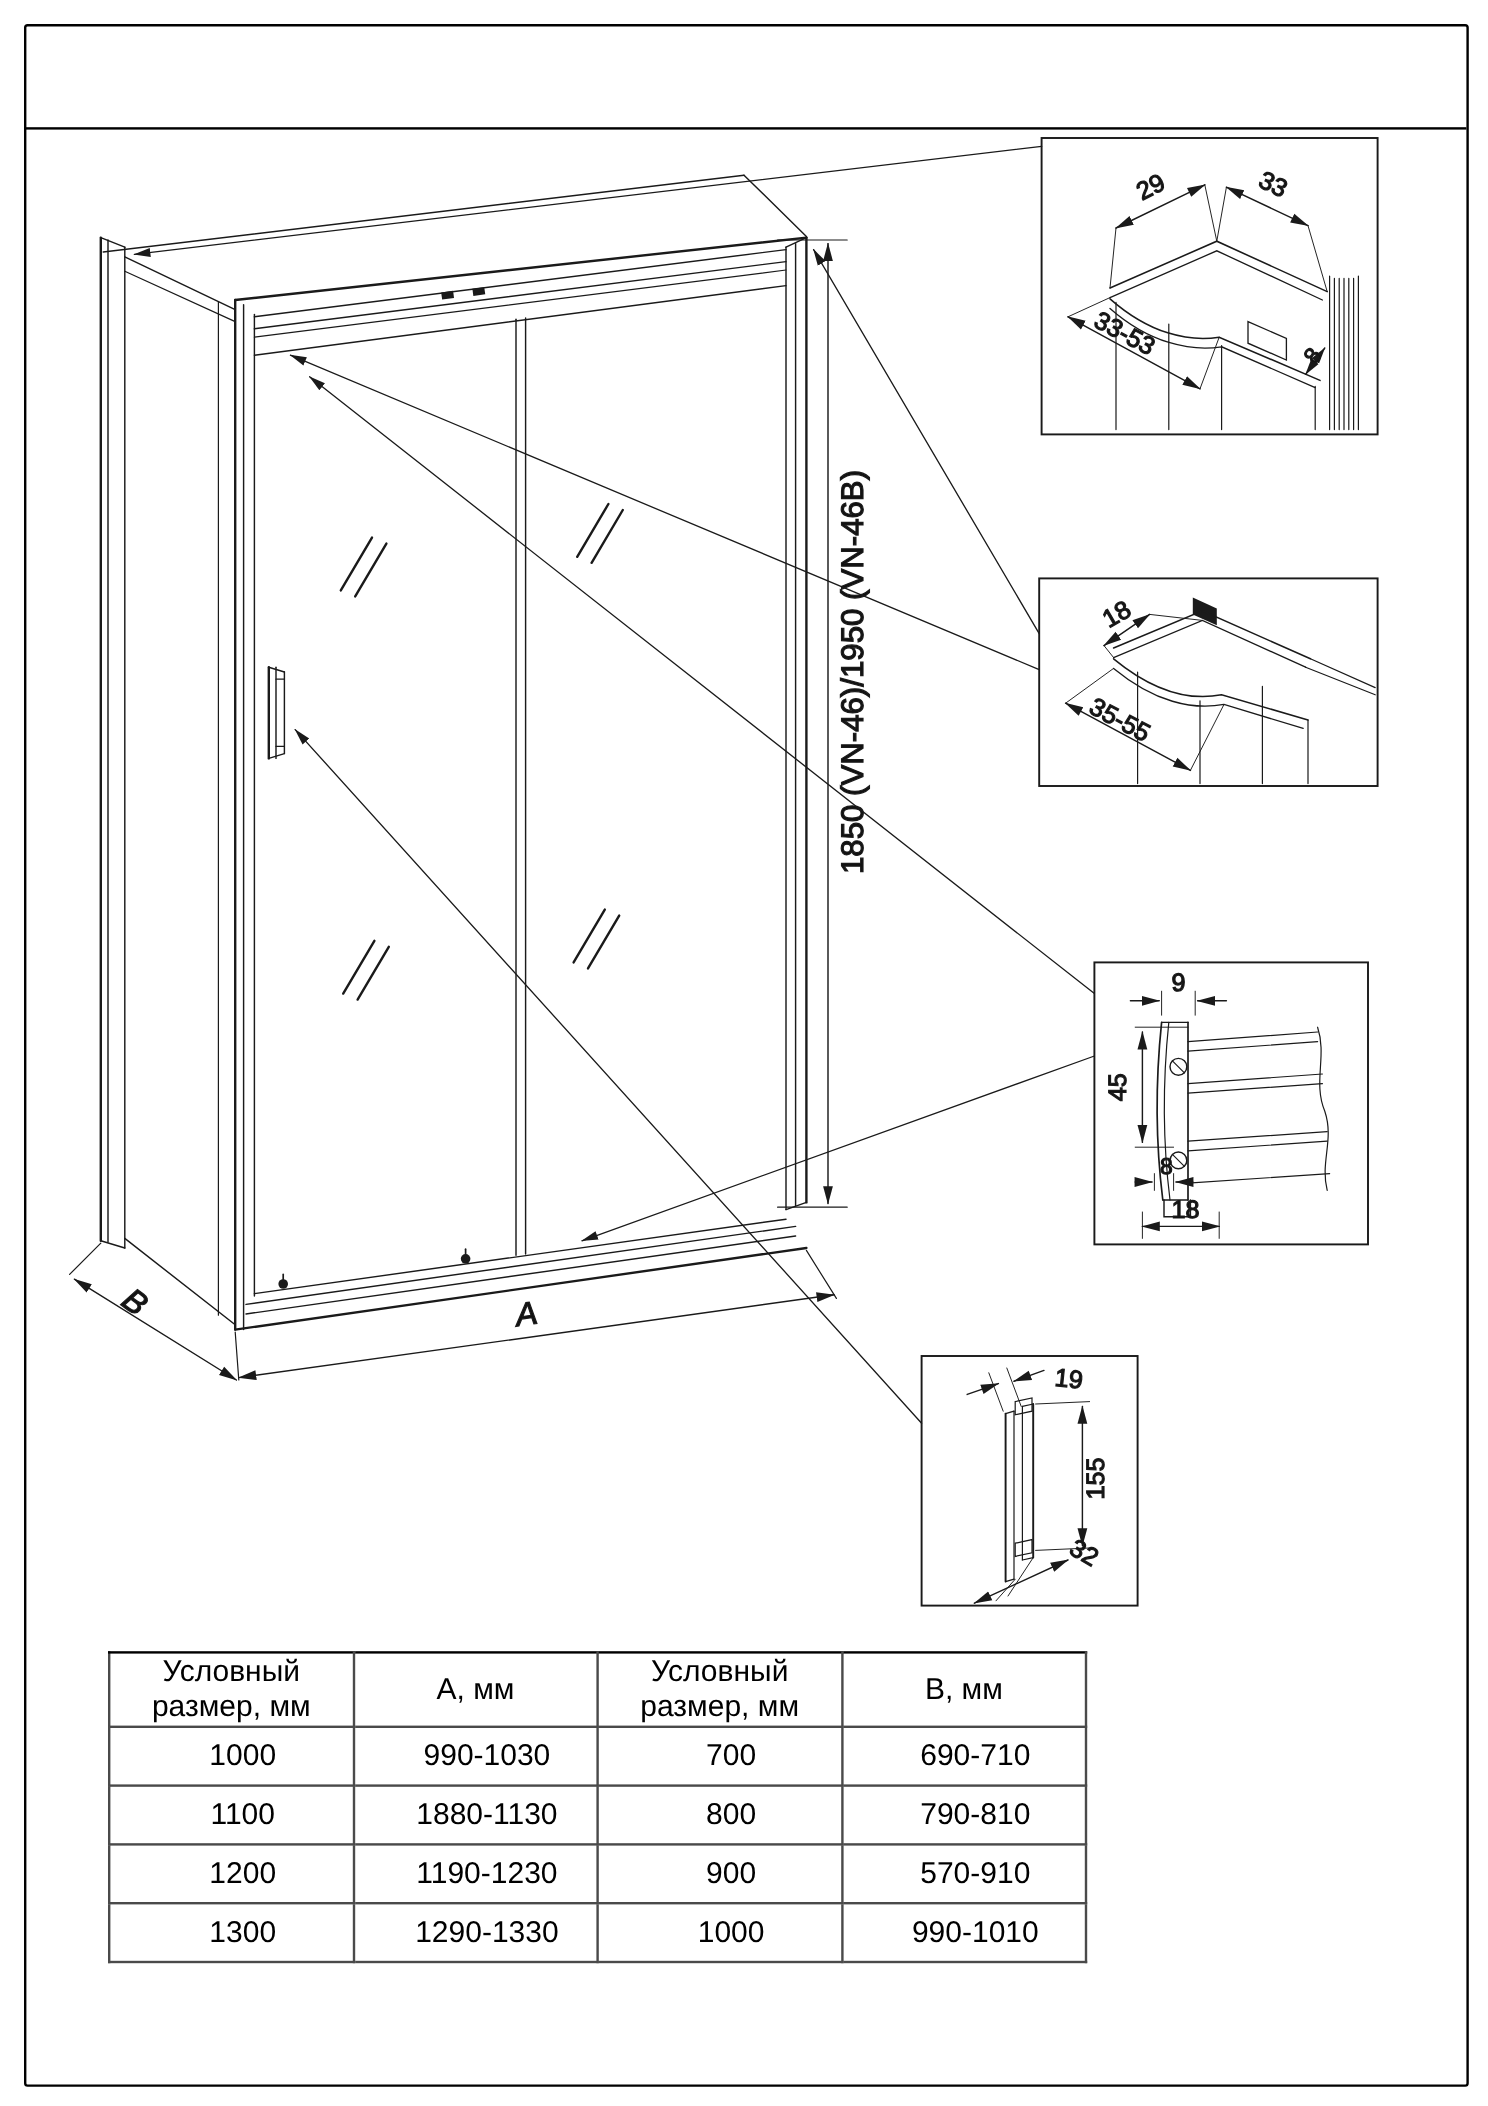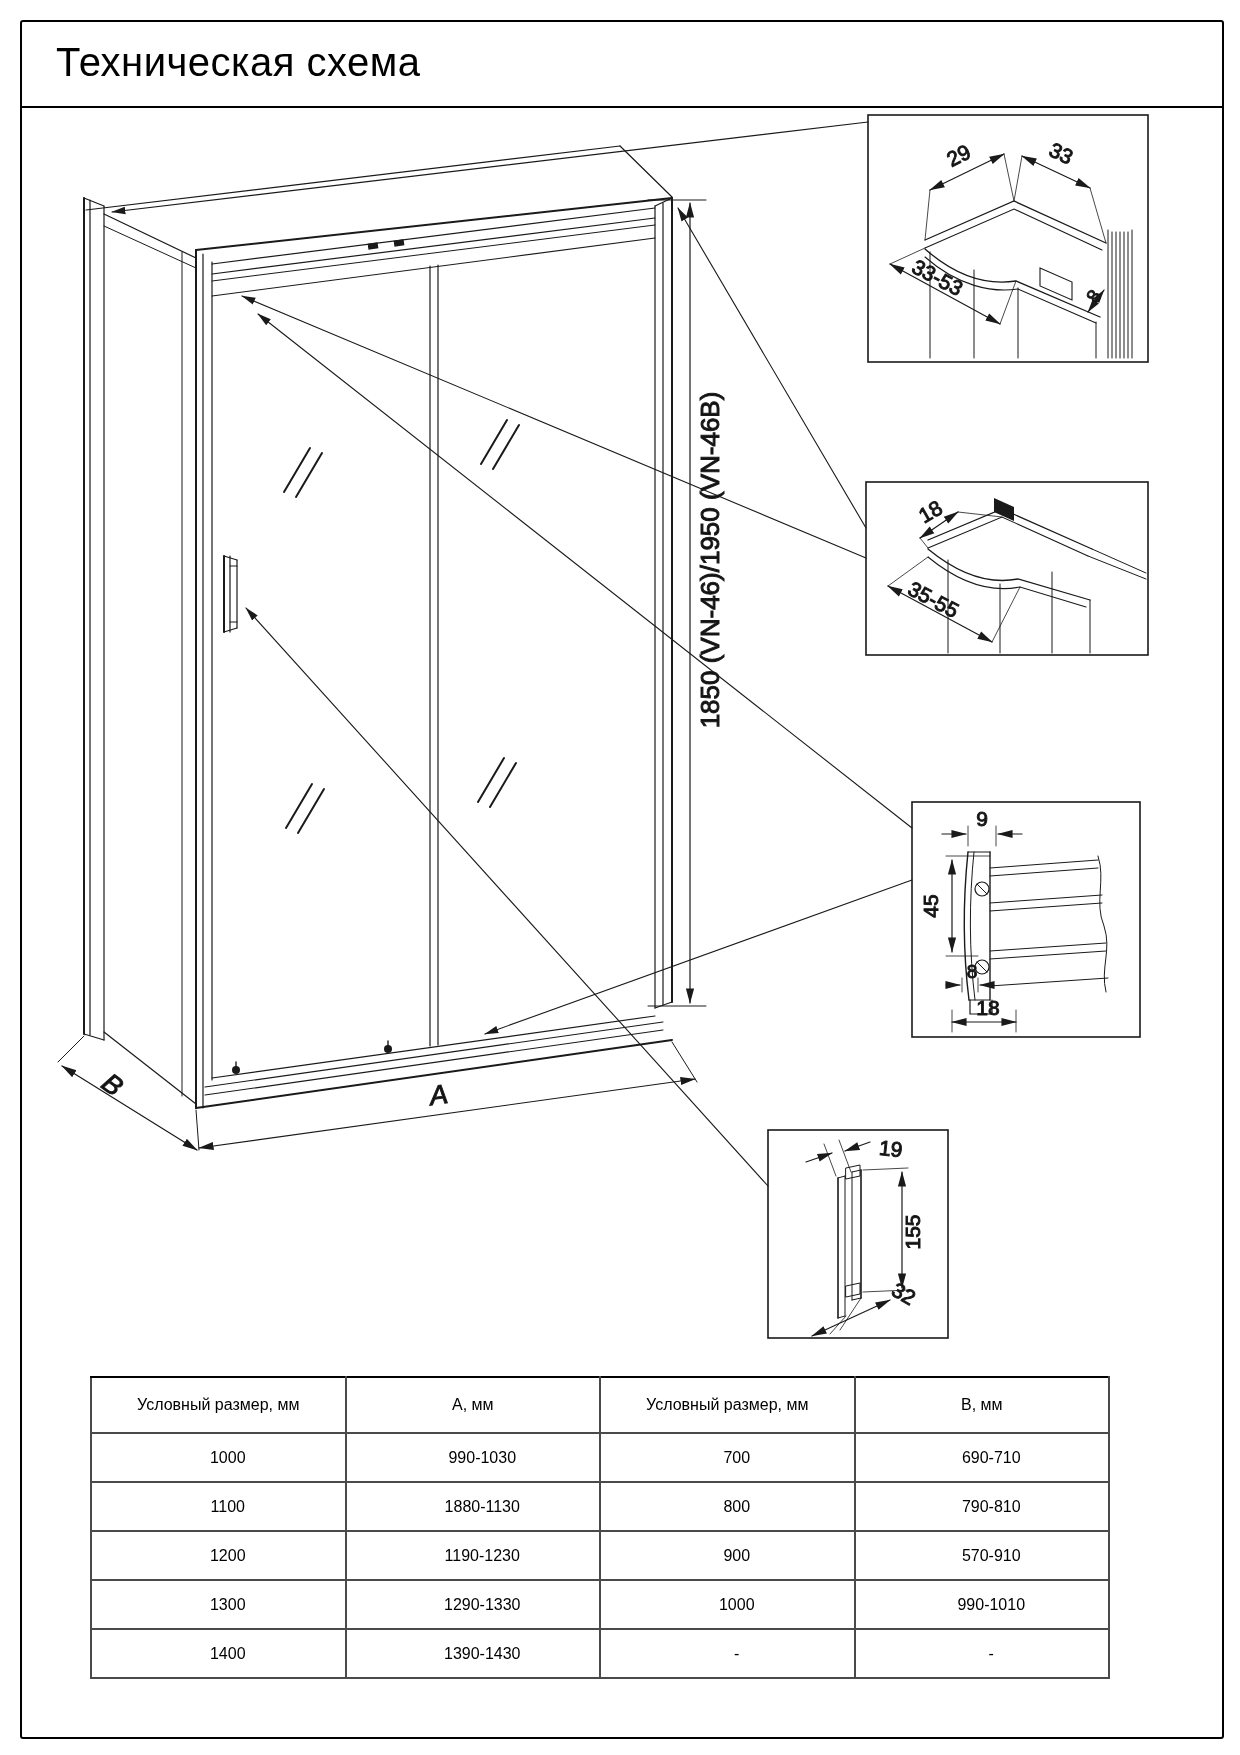--- a/index.html
+++ b/index.html
@@ -10,33 +10,32 @@
   .title{position:absolute;left:56px;top:40px;font-size:40px;letter-spacing:.5px;}
   .model{position:absolute;right:148px;top:40px;font-size:40px;letter-spacing:.5px;}
   .header-rule{position:absolute;left:20px;top:106px;width:1202px;height:0;
                border-top:2px solid #000;}
   svg.drawing{position:absolute;left:0;top:0;}
   svg.drawing text{font-family:"Liberation Sans", sans-serif;fill:#111;}
   .dimnum{font-size:21px;}
   .dimnum-s{font-size:19px;}
   .heightlab{font-size:26px;}
   .axislab{font-size:27px;font-style:italic;}
-  table.sizes{position:absolute;left:90px;top:1376px;width:1020px;
+  table.sizes{position:absolute;left:90px;top:1376px;width:816px;
               border-collapse:collapse;table-layout:fixed;
-              font-size:16px;text-align:center;border:2px solid #000;}
+              font-size:25px;text-align:center;border:2px solid #000;}
   table.sizes th{font-weight:normal;height:52px;border:2px solid #4a4a4a;}
   table.sizes td{height:45px;border:2px solid #4a4a4a;padding-left:20px;}
   table.sizes tr:first-child th{border-top:2px solid #000;}
 </style>
 </head>
 <body>
 
 <div class="page">
   <div class="frame"></div>
-  <div class="title">Техническая схема</div>
   <div class="header-rule"></div>
 
   <svg class="drawing" width="1240" height="1755" viewBox="0 0 1240 1755" stroke="#1a1a1a" fill="none" stroke-linecap="round">
     <defs>
       <marker id="arw" viewBox="0 0 12 8" refX="11.4" refY="4" markerWidth="13" markerHeight="8.5" orient="auto-start-reverse">
         <path d="M0,0.8 L12,4 L0,7.2 Z" fill="#1a1a1a" stroke="none"></path>
       </marker>
     </defs>
 
     <g>
@@ -262,21 +261,15 @@
           <td>1190-1230</td>
           <td>900</td>
           <td>570-910</td>
         </tr>
         <tr>
           <td>1300</td>
           <td>1290-1330</td>
           <td>1000</td>
           <td>990-1010</td>
         </tr>
-        <tr>
-          <td>1400</td>
-          <td>1390-1430</td>
-          <td>-</td>
-          <td>-</td>
-        </tr>
       </tbody>
   </table>
 </div>
 
 </body></html>

